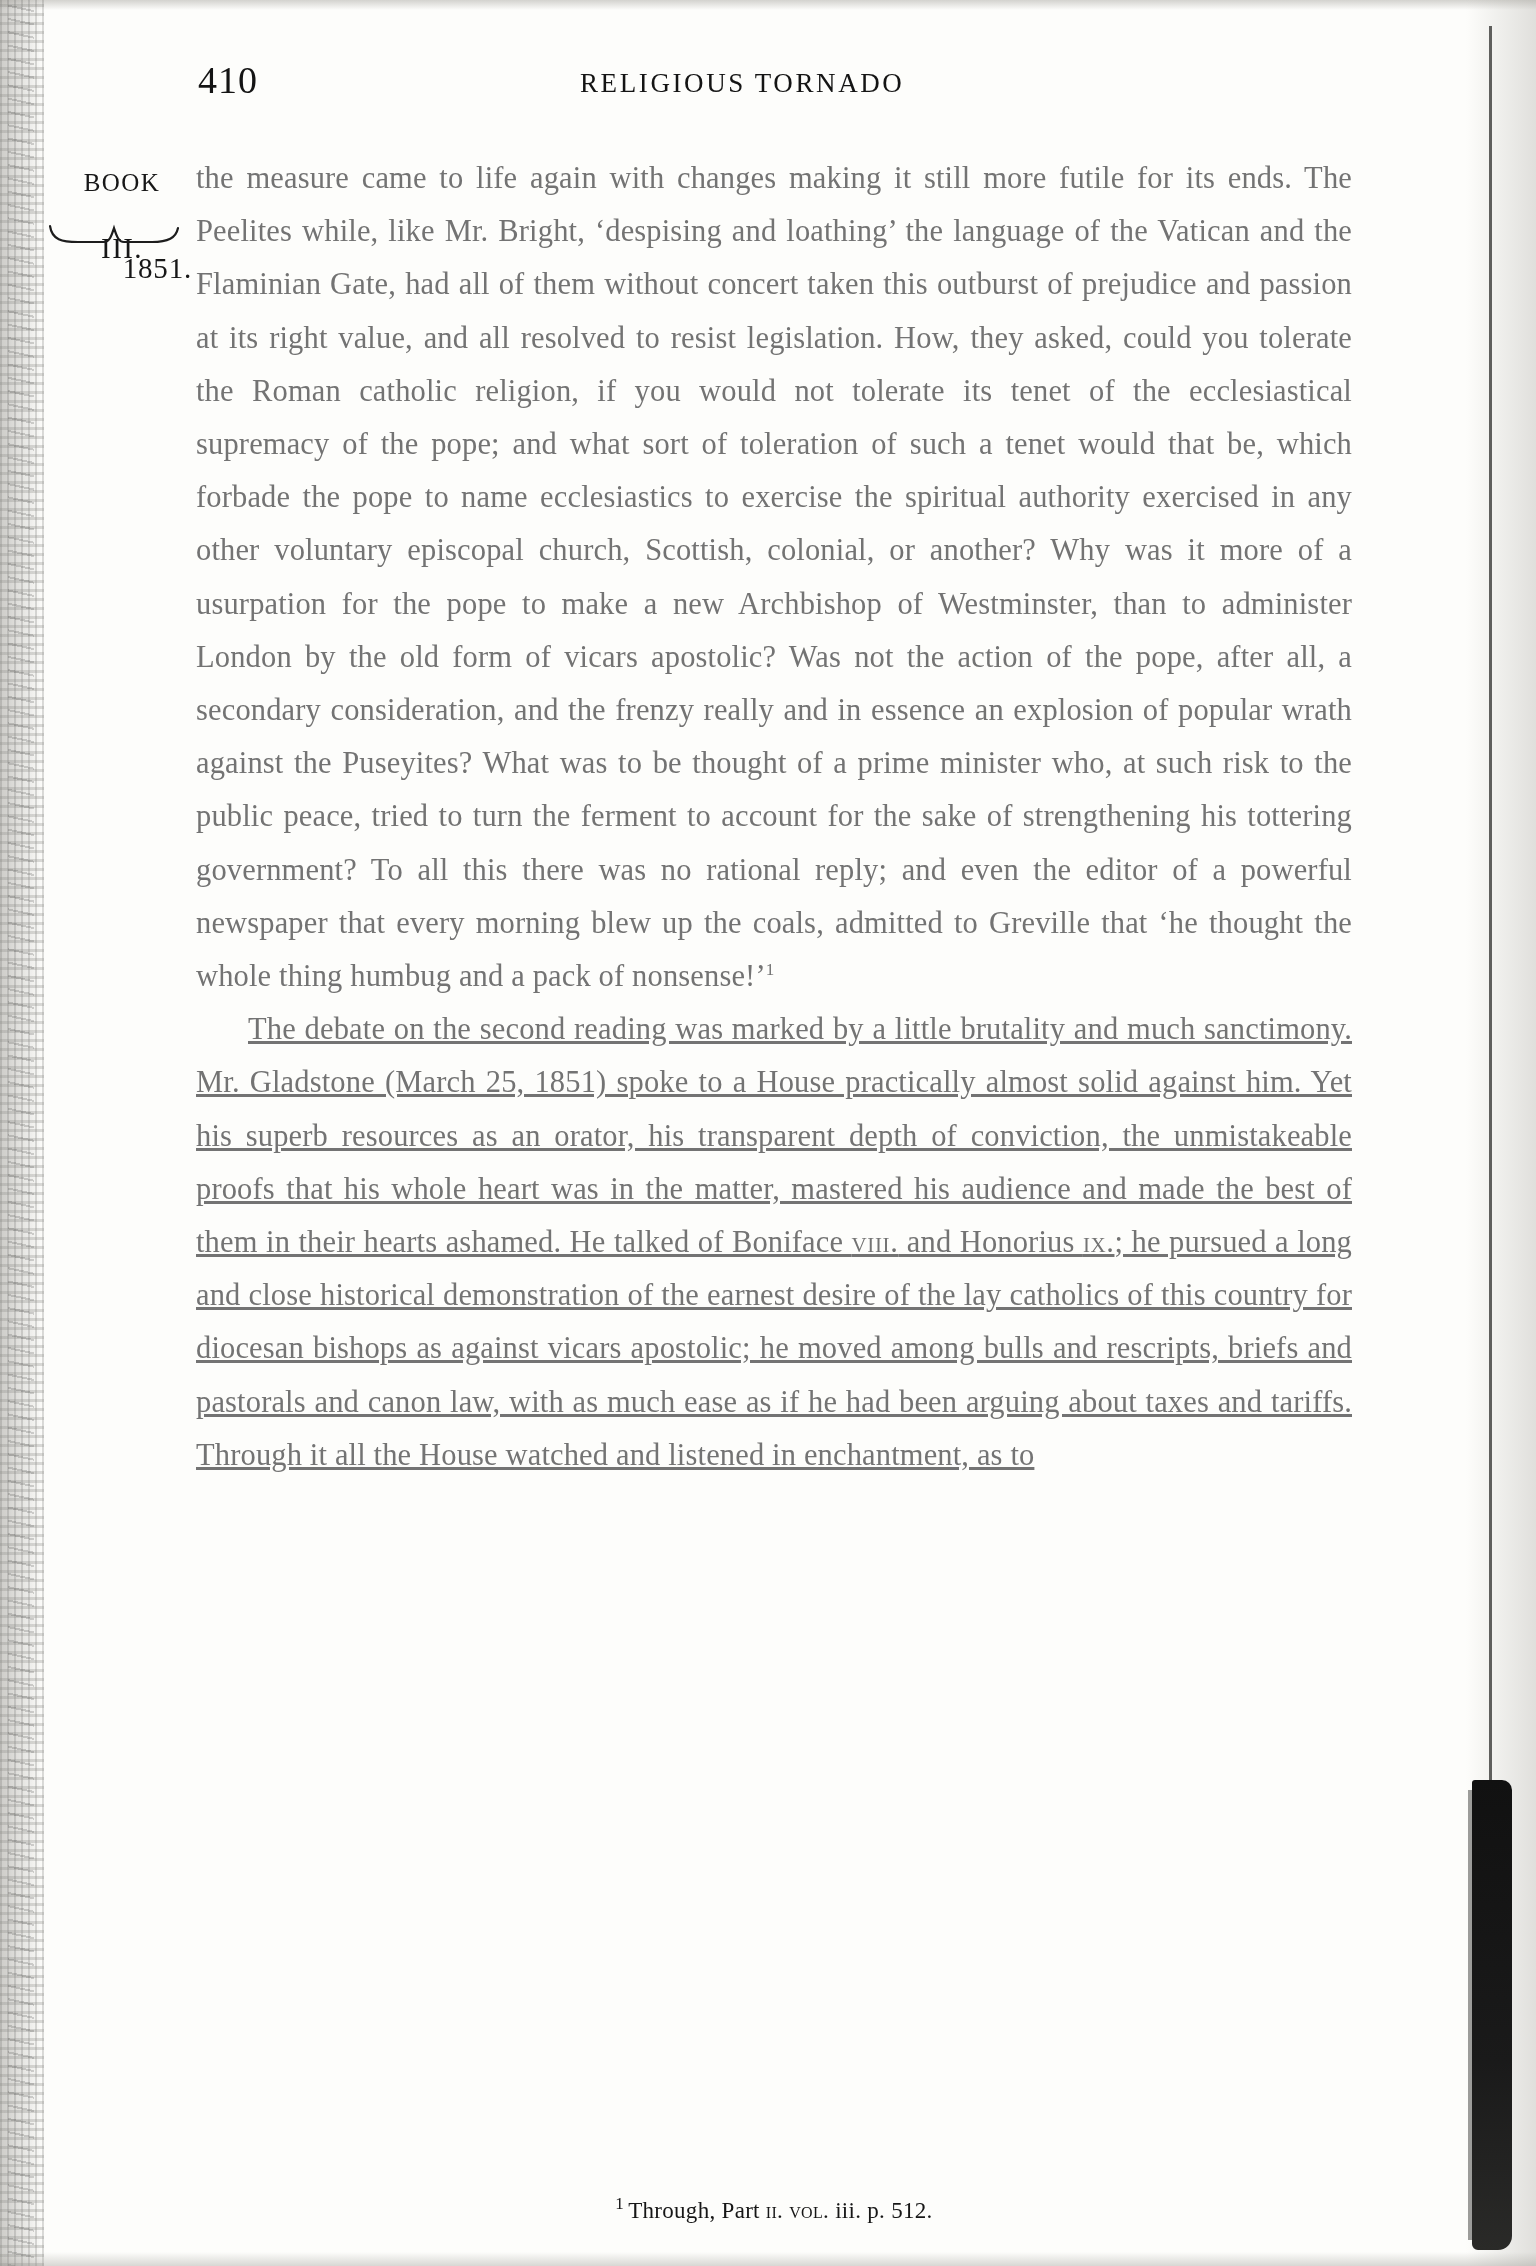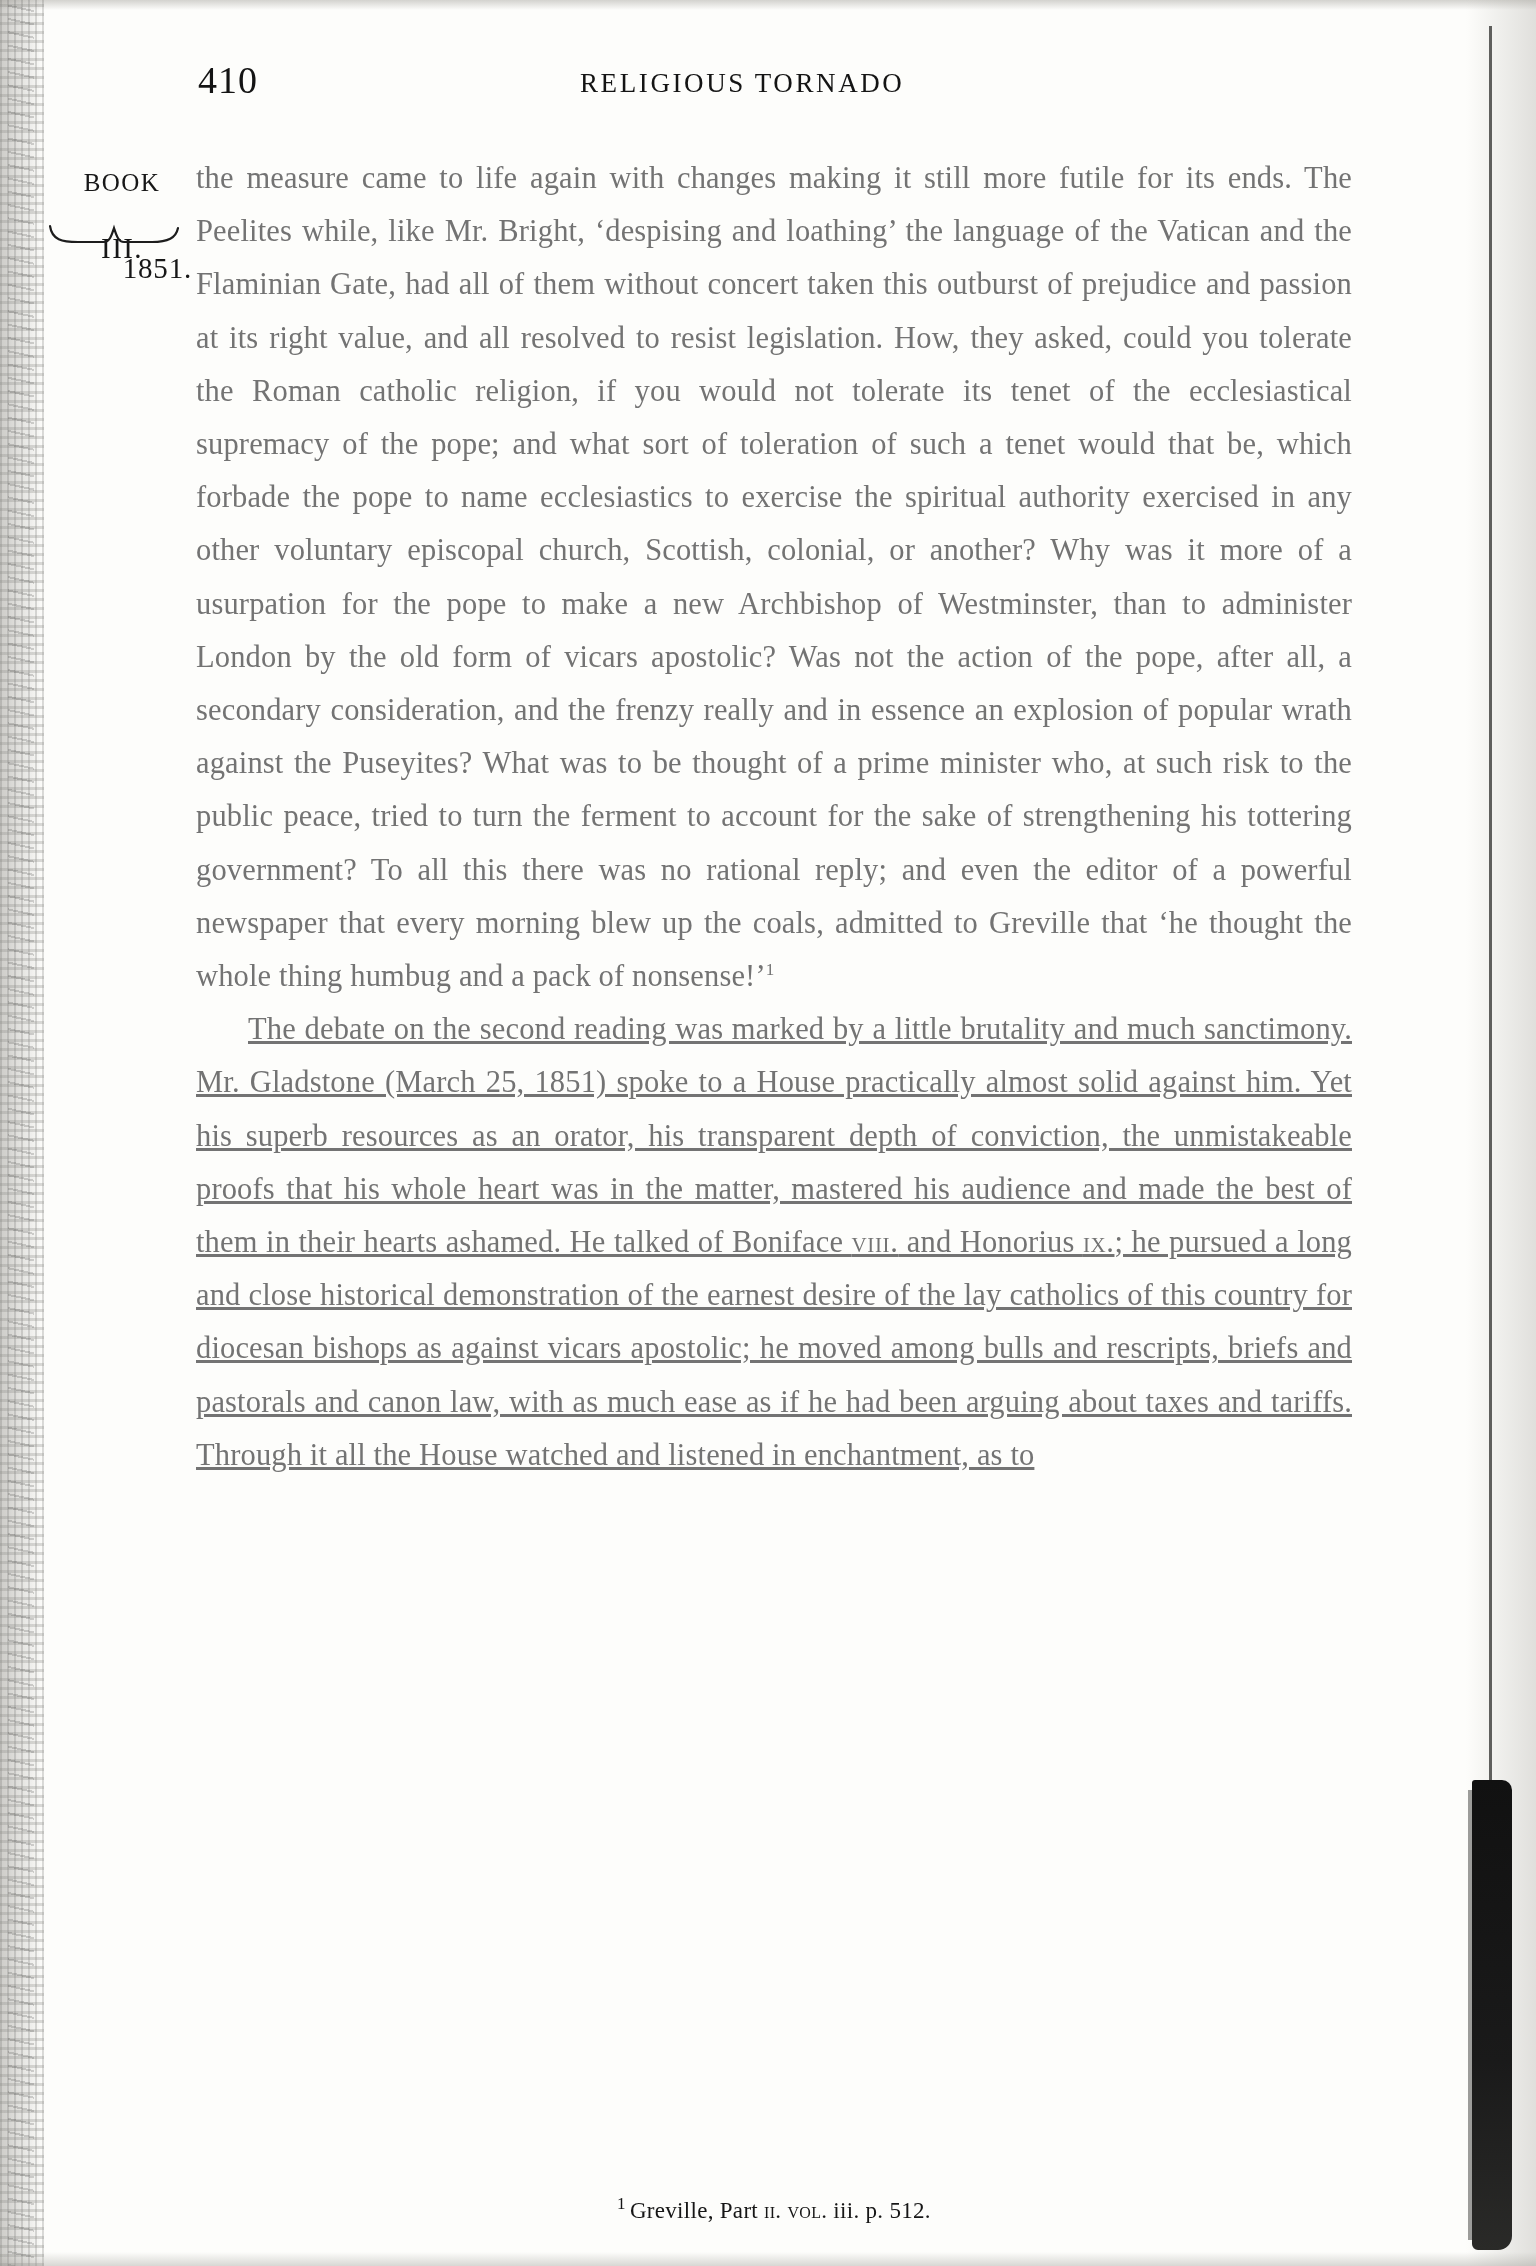--- a/index.html
+++ b/index.html
@@ -242,14 +242,14 @@
 </svg>
 
 <div class="margin-year">1851.</div>
 
 <div class="text-block">
   <p class="para"><span>the measure came to life again with changes making it still more futile for its ends. The Peelites while, like Mr. Bright, ‘despising and loathing’ the language of the Vatican and the Flaminian Gate, had all of them without concert taken this outburst of prejudice and passion at its right value, and all resolved to resist legislation. How, they asked, could you tolerate the Roman catholic religion, if you would not tolerate its tenet of the ecclesiastical supremacy of the pope; and what sort of toleration of such a tenet would that be, which forbade the pope to name ecclesiastics to exercise the spiritual authority exercised in any other voluntary episcopal church, Scottish, colonial, or another? Why was it more of a usurpation for the pope to make a new Archbishop of Westminster, than to administer London by the old form of vicars apostolic? Was not the action of the pope, after all, a secondary consideration, and the frenzy really and in essence an explosion of popular wrath against the Puseyites? What was to be thought of a prime minister who, at such risk to the public peace, tried to turn the ferment to account for the sake of strengthening his tottering government? To all this there was no rational reply; and even the editor of a powerful newspaper that every morning blew up the coals, admitted to Greville that ‘he thought the whole thing humbug and a pack of nonsense!’</span><sup class="fnref">1</sup></p>
   <p class="para indent"><span>The debate on the second reading was marked by a little brutality and much sanctimony. Mr. Gladstone (March 25, 1851) spoke to a House practically almost solid against him. Yet his superb resources as an orator, his transparent depth of conviction, the unmistakeable proofs that his whole heart was in the matter, mastered his audience and made the best of them in their hearts ashamed. He talked of Boniface </span><span class="smallcaps">viii.</span><span> and Honorius </span><span class="smallcaps">ix.</span><span>; he pursued a long and close historical demonstration of the earnest desire of the lay catholics of this country for diocesan bishops as against vicars apostolic; he moved among bulls and rescripts, briefs and pastorals and canon law, with as much ease as if he had been arguing about taxes and tariffs. Through it all the House watched and listened in enchantment, as to</span></p>
 </div>
 
 <div class="footnote">
-  <span class="fn-mark">1</span><span>Greville, Part </span><span class="fn-sc">ii.</span><span> </span><span class="fn-sc">vol.</span><span> iii. p. 512.</span>
+  <span class="fn-mark">1</span><span>Through, Part </span><span class="fn-sc">ii.</span><span> </span><span class="fn-sc">vol.</span><span> iii. p. 512.</span>
 </div>
 
 </body></html>

